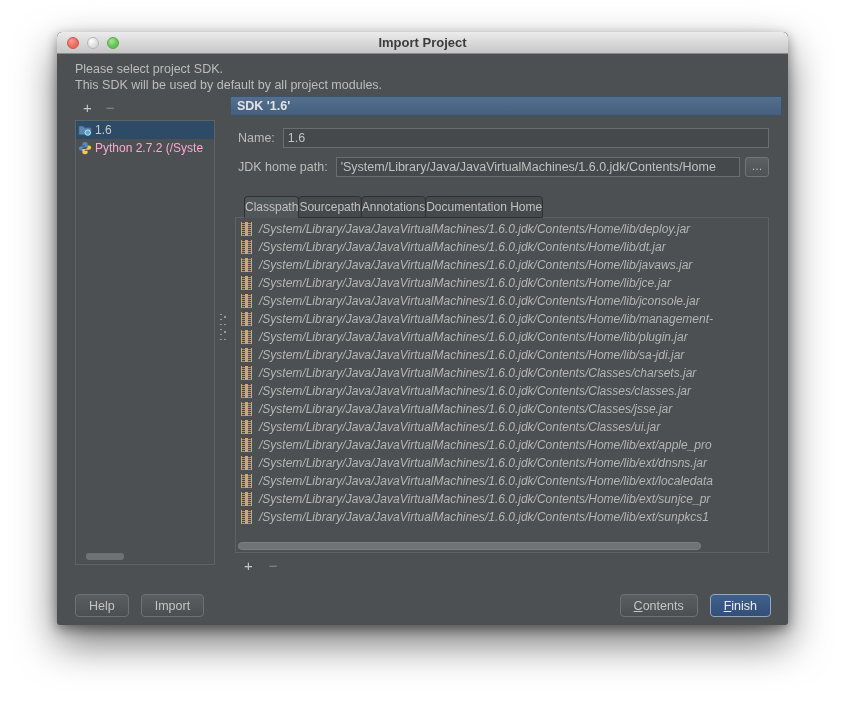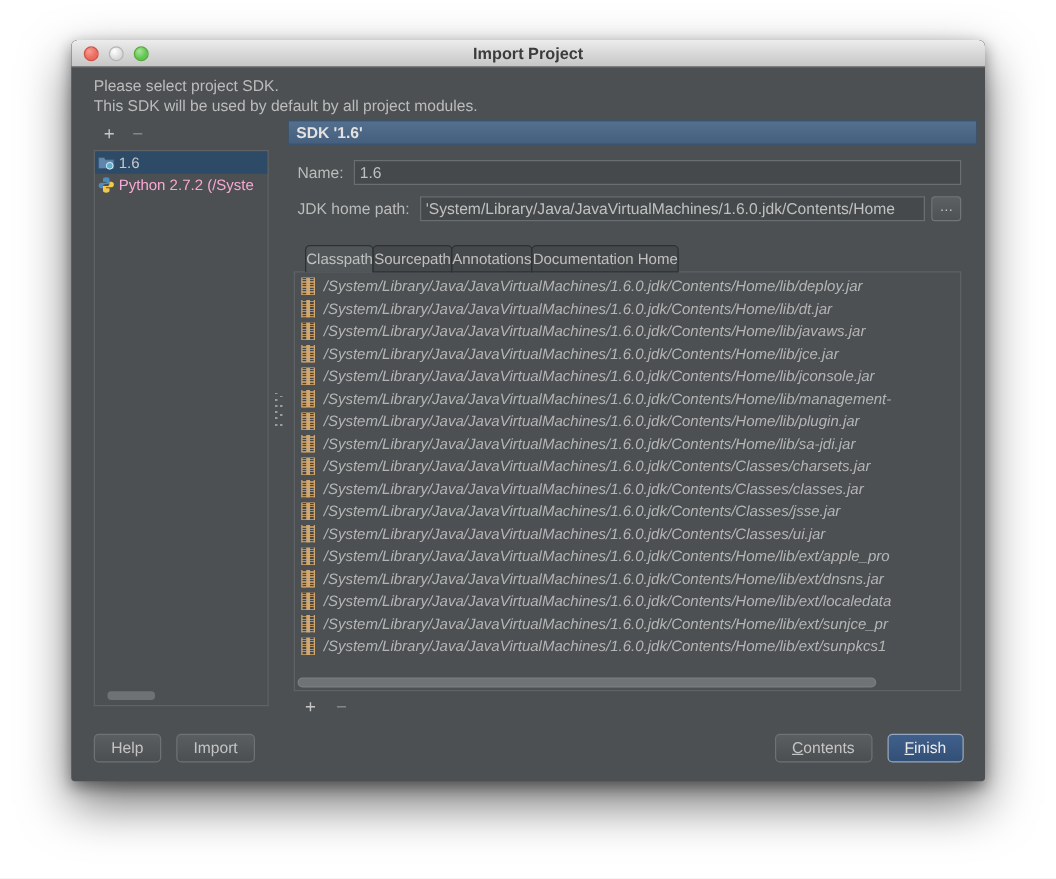--- a/index.html
+++ b/index.html
@@ -87,21 +87,21 @@
     width:11px; height:14px; flex:0 0 11px; margin:0 7px 0 5px;
     background-color:#cfa76f;
     background-image:repeating-linear-gradient(180deg,#45484a 0 1px,#b68f5d 1px 2px),
                      repeating-linear-gradient(180deg,#45484a 0 1px,#b68f5d 1px 2px);
     background-size:3px 100%,3px 100%; background-position:1px 0,7px 0; background-repeat:no-repeat;
   }
   .hscroll { flex:0 0 12px; position:relative; }
   .hscroll .thumb { position:absolute; left:2px; top:2px; width:87%; height:8px; border-radius:4px; background:#6f7375; border:1px solid #7b7f81; }
   .jar-toolbar { flex:0 0 26px; display:flex; align-items:center; gap:16px; padding-left:14px; }
   
-  .footer { flex:0 0 46px; display:flex; align-items:center; padding:0 17px 8px 18px; }
+  .footer { flex:0 0 46px; display:flex; align-items:flex-end; padding:0 17px 8px 18px; }
   .btn {
     height:23px; padding:0 13px; margin-right:12px;
     background:linear-gradient(#5a5e60,#4b4f51); border:1px solid #6e7274; border-radius:4px;
     color:#c4c4c4; font-size:12.5px; display:flex; align-items:center; cursor:default;
   }
   .btn .lbl { display:block; }
   .btn.default { background:linear-gradient(#40608c,#324f76); border:1px solid #93a7c2; color:#ececec; margin-right:0; }
   .spacer { flex:1 1 auto; }
   .mnemonic::first-letter { text-decoration:underline; }
   

